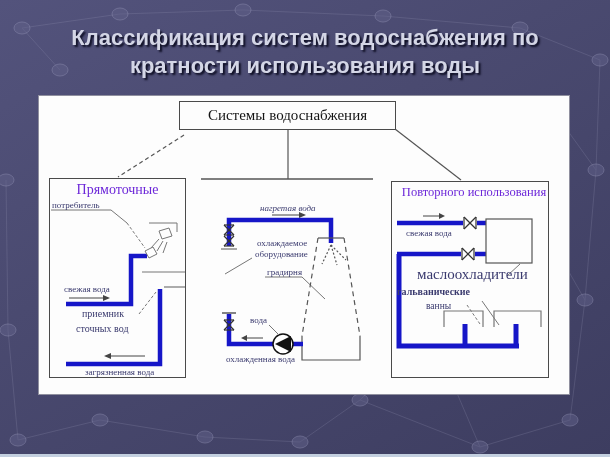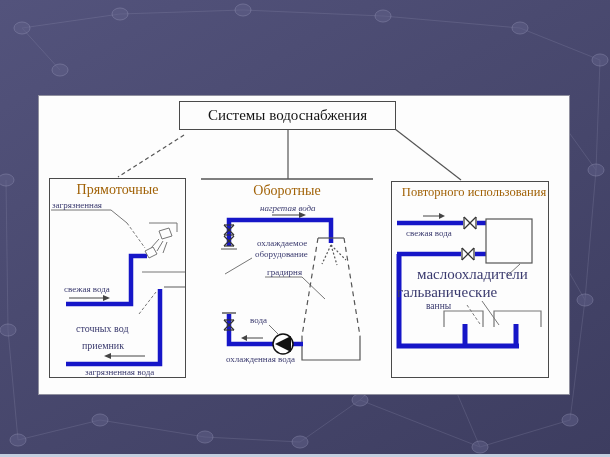--- a/index.html
+++ b/index.html
@@ -16,21 +16,21 @@
     text-shadow:2px 2px 2px rgba(8,8,28,0.9);
     font-family:"Liberation Sans",sans-serif;
   }
   .panel{
     position:absolute;left:38px;top:95px;width:530px;height:298px;
     background:#fdfdfd;border:1px solid #90909f;z-index:1;
   }
   .art{position:absolute;left:0;top:0;z-index:1;}
   .dbox{position:absolute;border:1px solid #4a4a4a;background:transparent;z-index:2;box-sizing:border-box;}
   .dtitle{
-    position:absolute;z-index:2;text-align:center;color:#a16207;
+    position:absolute;z-index:2;text-align:center;color:#6d28d9;
     font-family:"Liberation Serif",serif;font-size:14px;white-space:nowrap;
   }
   .root-label{
     position:absolute;z-index:2;text-align:center;color:#141414;
     font-family:"Liberation Serif",serif;font-size:15px;line-height:28px;white-space:nowrap;
   }
   .lbl{
     position:absolute;z-index:2;color:#3a3a6e;white-space:nowrap;
     font-family:"Liberation Serif",serif;font-size:9px;line-height:10px;
   }
@@ -84,20 +84,22 @@
         <ellipse cx="8" cy="330" rx="8" ry="6"></ellipse>
       <ellipse cx="6" cy="180" rx="8" ry="6"></ellipse>
         <ellipse cx="60" cy="70" rx="8" ry="6"></ellipse>
       <ellipse cx="560" cy="120" rx="8" ry="6"></ellipse>
         <ellipse cx="545" cy="230" rx="8" ry="6"></ellipse>
       <ellipse cx="430" cy="330" rx="8" ry="6"></ellipse>
     </g>
   </svg>
 
   <div class="slide-title">
+    <div>Классификация систем водоснабжения по</div>
+    <div>кратности использования воды</div>
   </div>
 
   <div class="panel">
 
     <svg class="art" width="530" height="298">
 
       <g stroke="#555" stroke-width="1.2" fill="none">
         <line x1="145" y1="39" x2="79" y2="81" stroke-dasharray="4,3"></line>
         <line x1="249" y1="34" x2="249" y2="83"></line>
         <line x1="356" y1="33" x2="422" y2="84"></line>
@@ -219,38 +221,37 @@
         <line x1="443" y1="205" x2="460" y2="229" stroke="#777" stroke-width="1"></line>
       </g>
     </svg>
 
     <div class="dbox" style="left:140px;top:5px;width:217px;height:29px;"></div>
     <div class="root-label" style="left:140px;top:5px;width:217px;height:29px;">Системы водоснабжения</div>
 
     <div class="dbox" style="left:10px;top:82px;width:137px;height:200px;"></div>
     <div class="dtitle" style="left:10px;top:86px;width:137px;">Прямоточные</div>
 
-    <div class="dtitle" style="left:162px;top:87px;width:172px;">Оборотные</div>
 
     <div class="dbox" style="left:352px;top:85px;width:158px;height:197px;"></div>
     <div class="dtitle" style="left:352px;top:89px;width:166px;font-size:12.5px;">Повторного использования</div>
 
-    <div class="lbl" style="left:13px;top:104px;">загрязненная</div>
+    <div class="lbl" style="left:13px;top:104px;">потребитель</div>
     <div class="lbl" style="left:25px;top:188px;">свежая вода</div>
-    <div class="lbl" style="left:43px;top:213px;font-size:10px;margin-top:32px;">приемник</div>
+    <div class="lbl" style="left:43px;top:213px;font-size:10px;">приемник</div>
     <div class="lbl" style="left:37px;top:228px;font-size:10px;">сточных вод</div>
     <div class="lbl" style="left:46px;top:271px;">загрязненная вода</div>
 
     <div class="lbl" style="left:221px;top:107px;font-style:italic;">нагретая вода</div>
     <div class="lbl" style="left:218px;top:142px;">охлаждаемое</div>
     <div class="lbl" style="left:216px;top:153px;">оборудование</div>
     <div class="lbl" style="left:228px;top:171px;">градирня</div>
     <div class="lbl" style="left:211px;top:219px;">вода</div>
     <div class="lbl" style="left:187px;top:258px;">охлажденная вода</div>
 
     <div class="lbl" style="left:367px;top:132px;">свежая вода</div>
     <div class="lbl" style="left:378px;top:173px;font-size:15px;">маслоохладители</div>
-    <div class="lbl" style="left:358px;top:191px;font-size:15px;">гальванические</div>
+    <div class="lbl" style="left:358px;top:191px;font-size:10px;font-weight:bold;">гальванические</div>
     <div class="lbl" style="left:387px;top:205px;font-size:9.5px;">ванны</div>
   </div>
 
   <div class="bottom-strip"></div>
 </div>
 
 </body></html>

